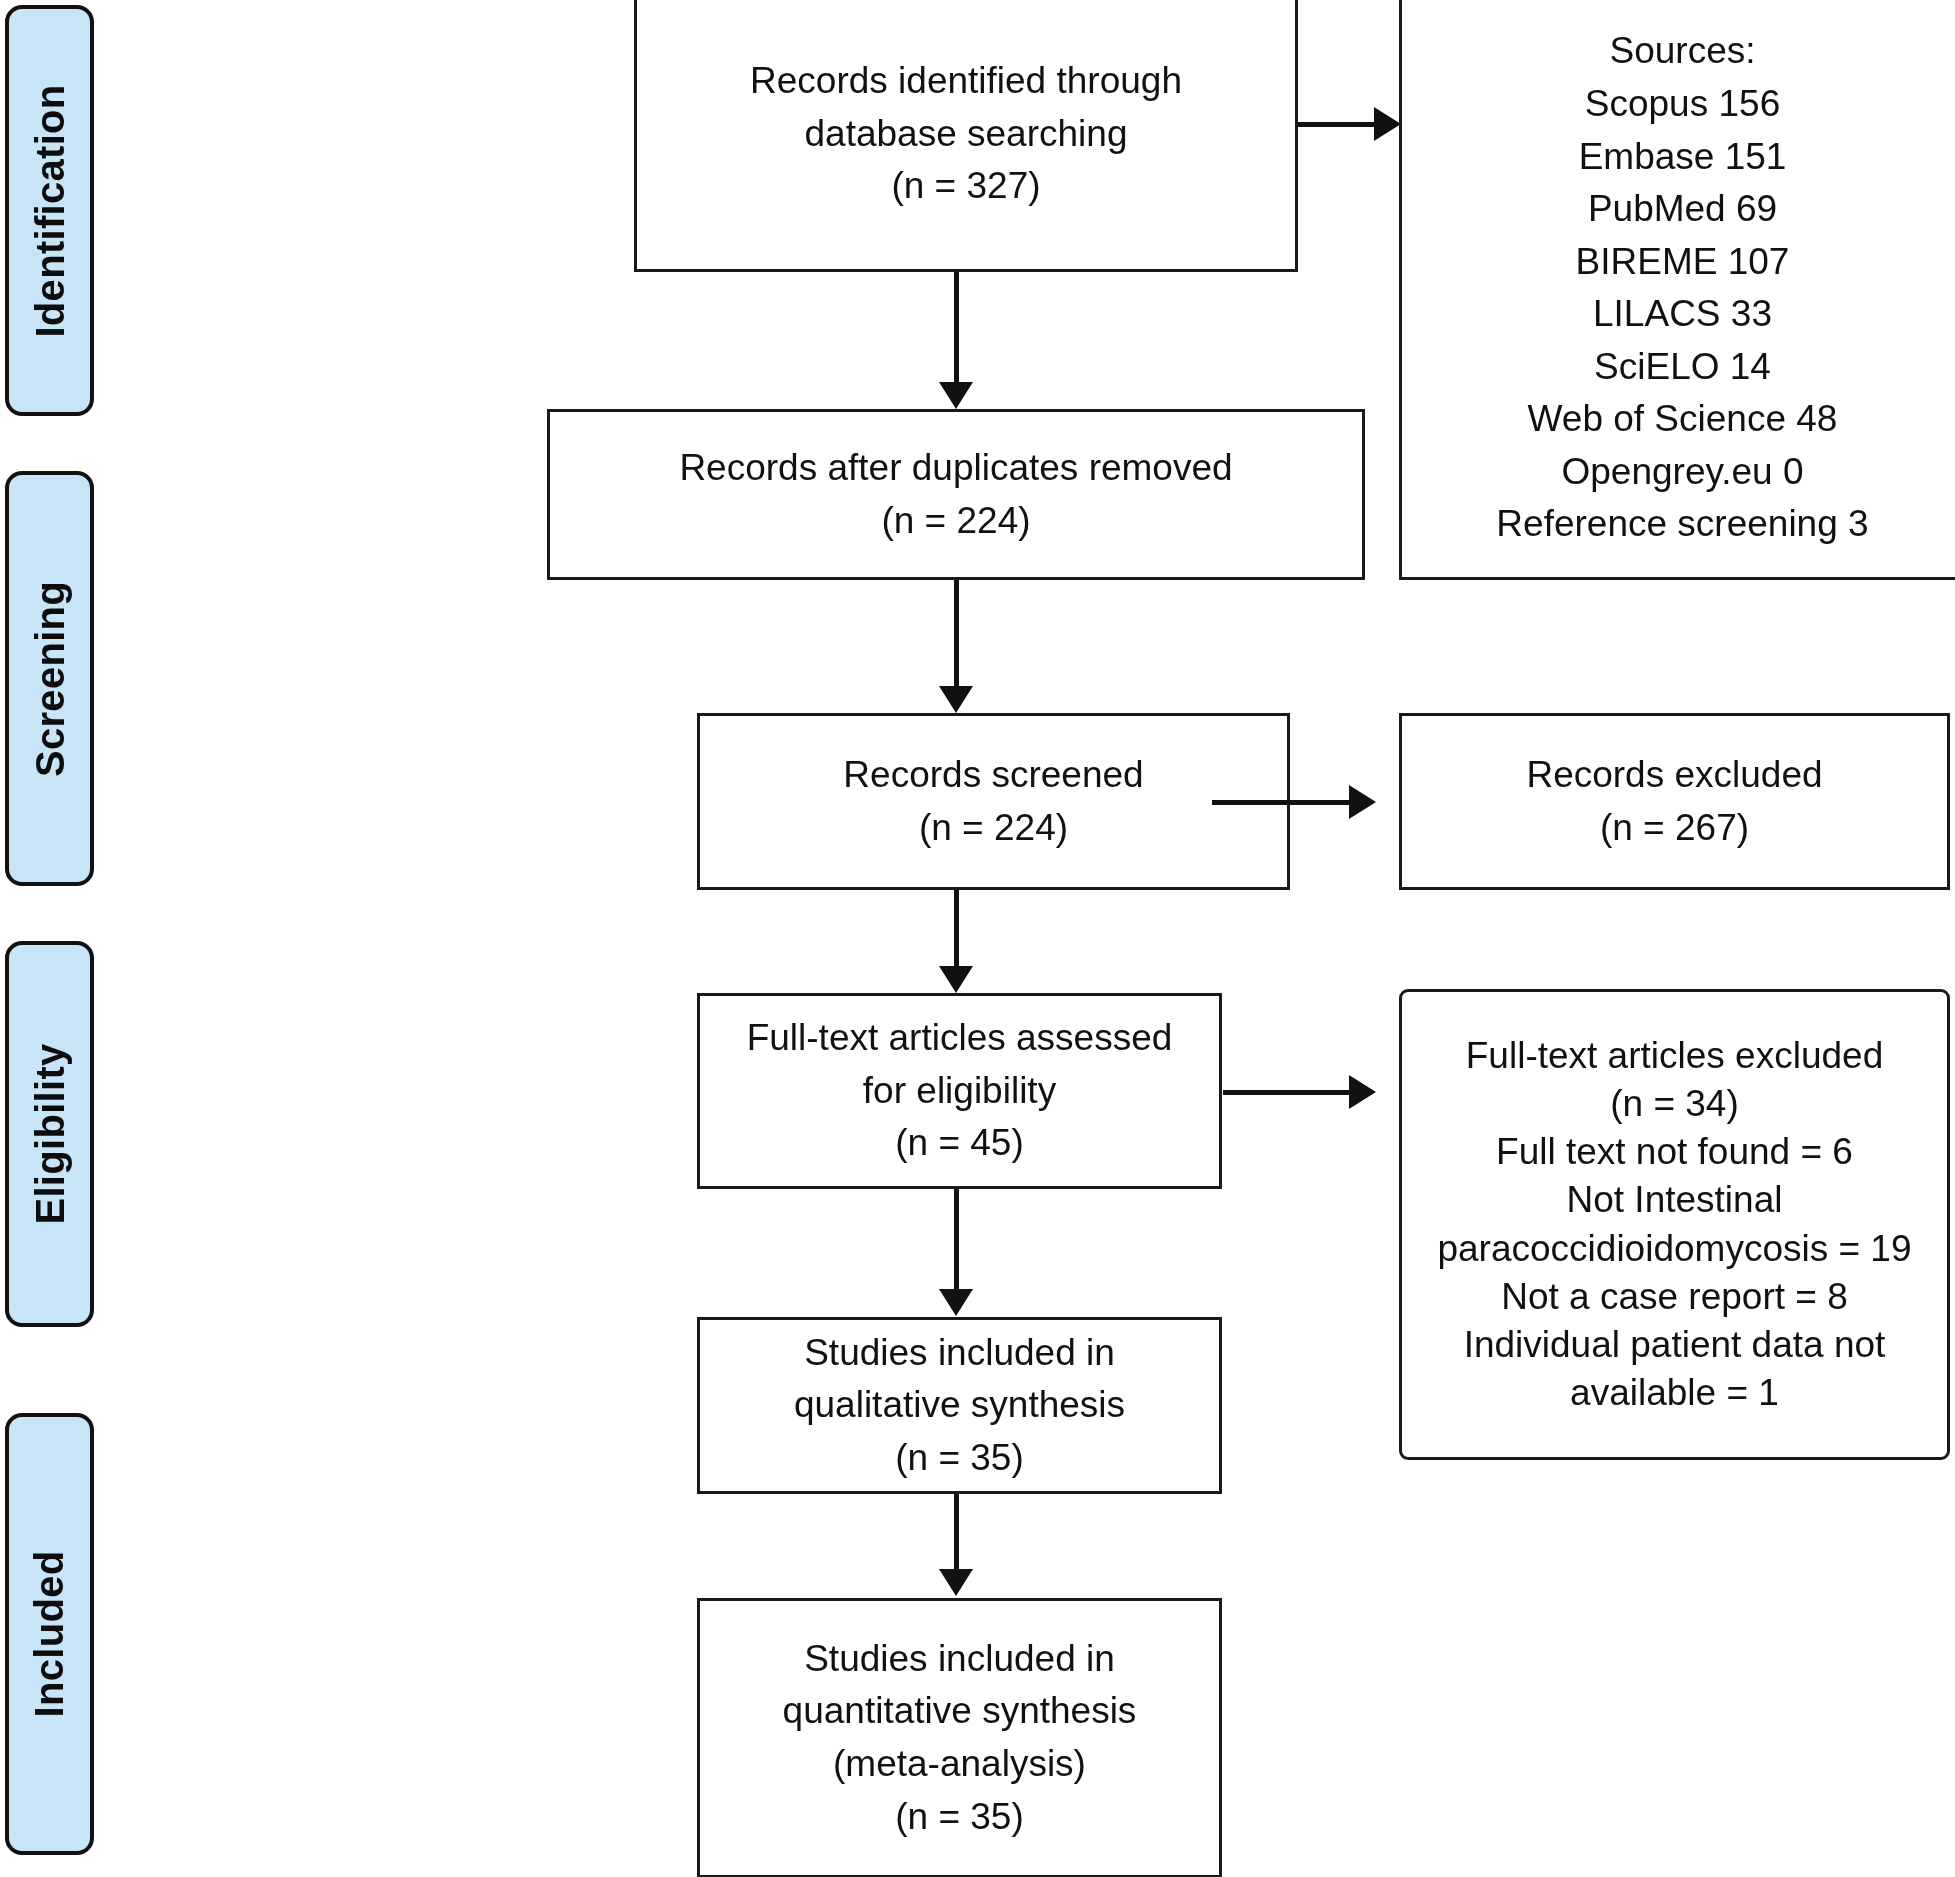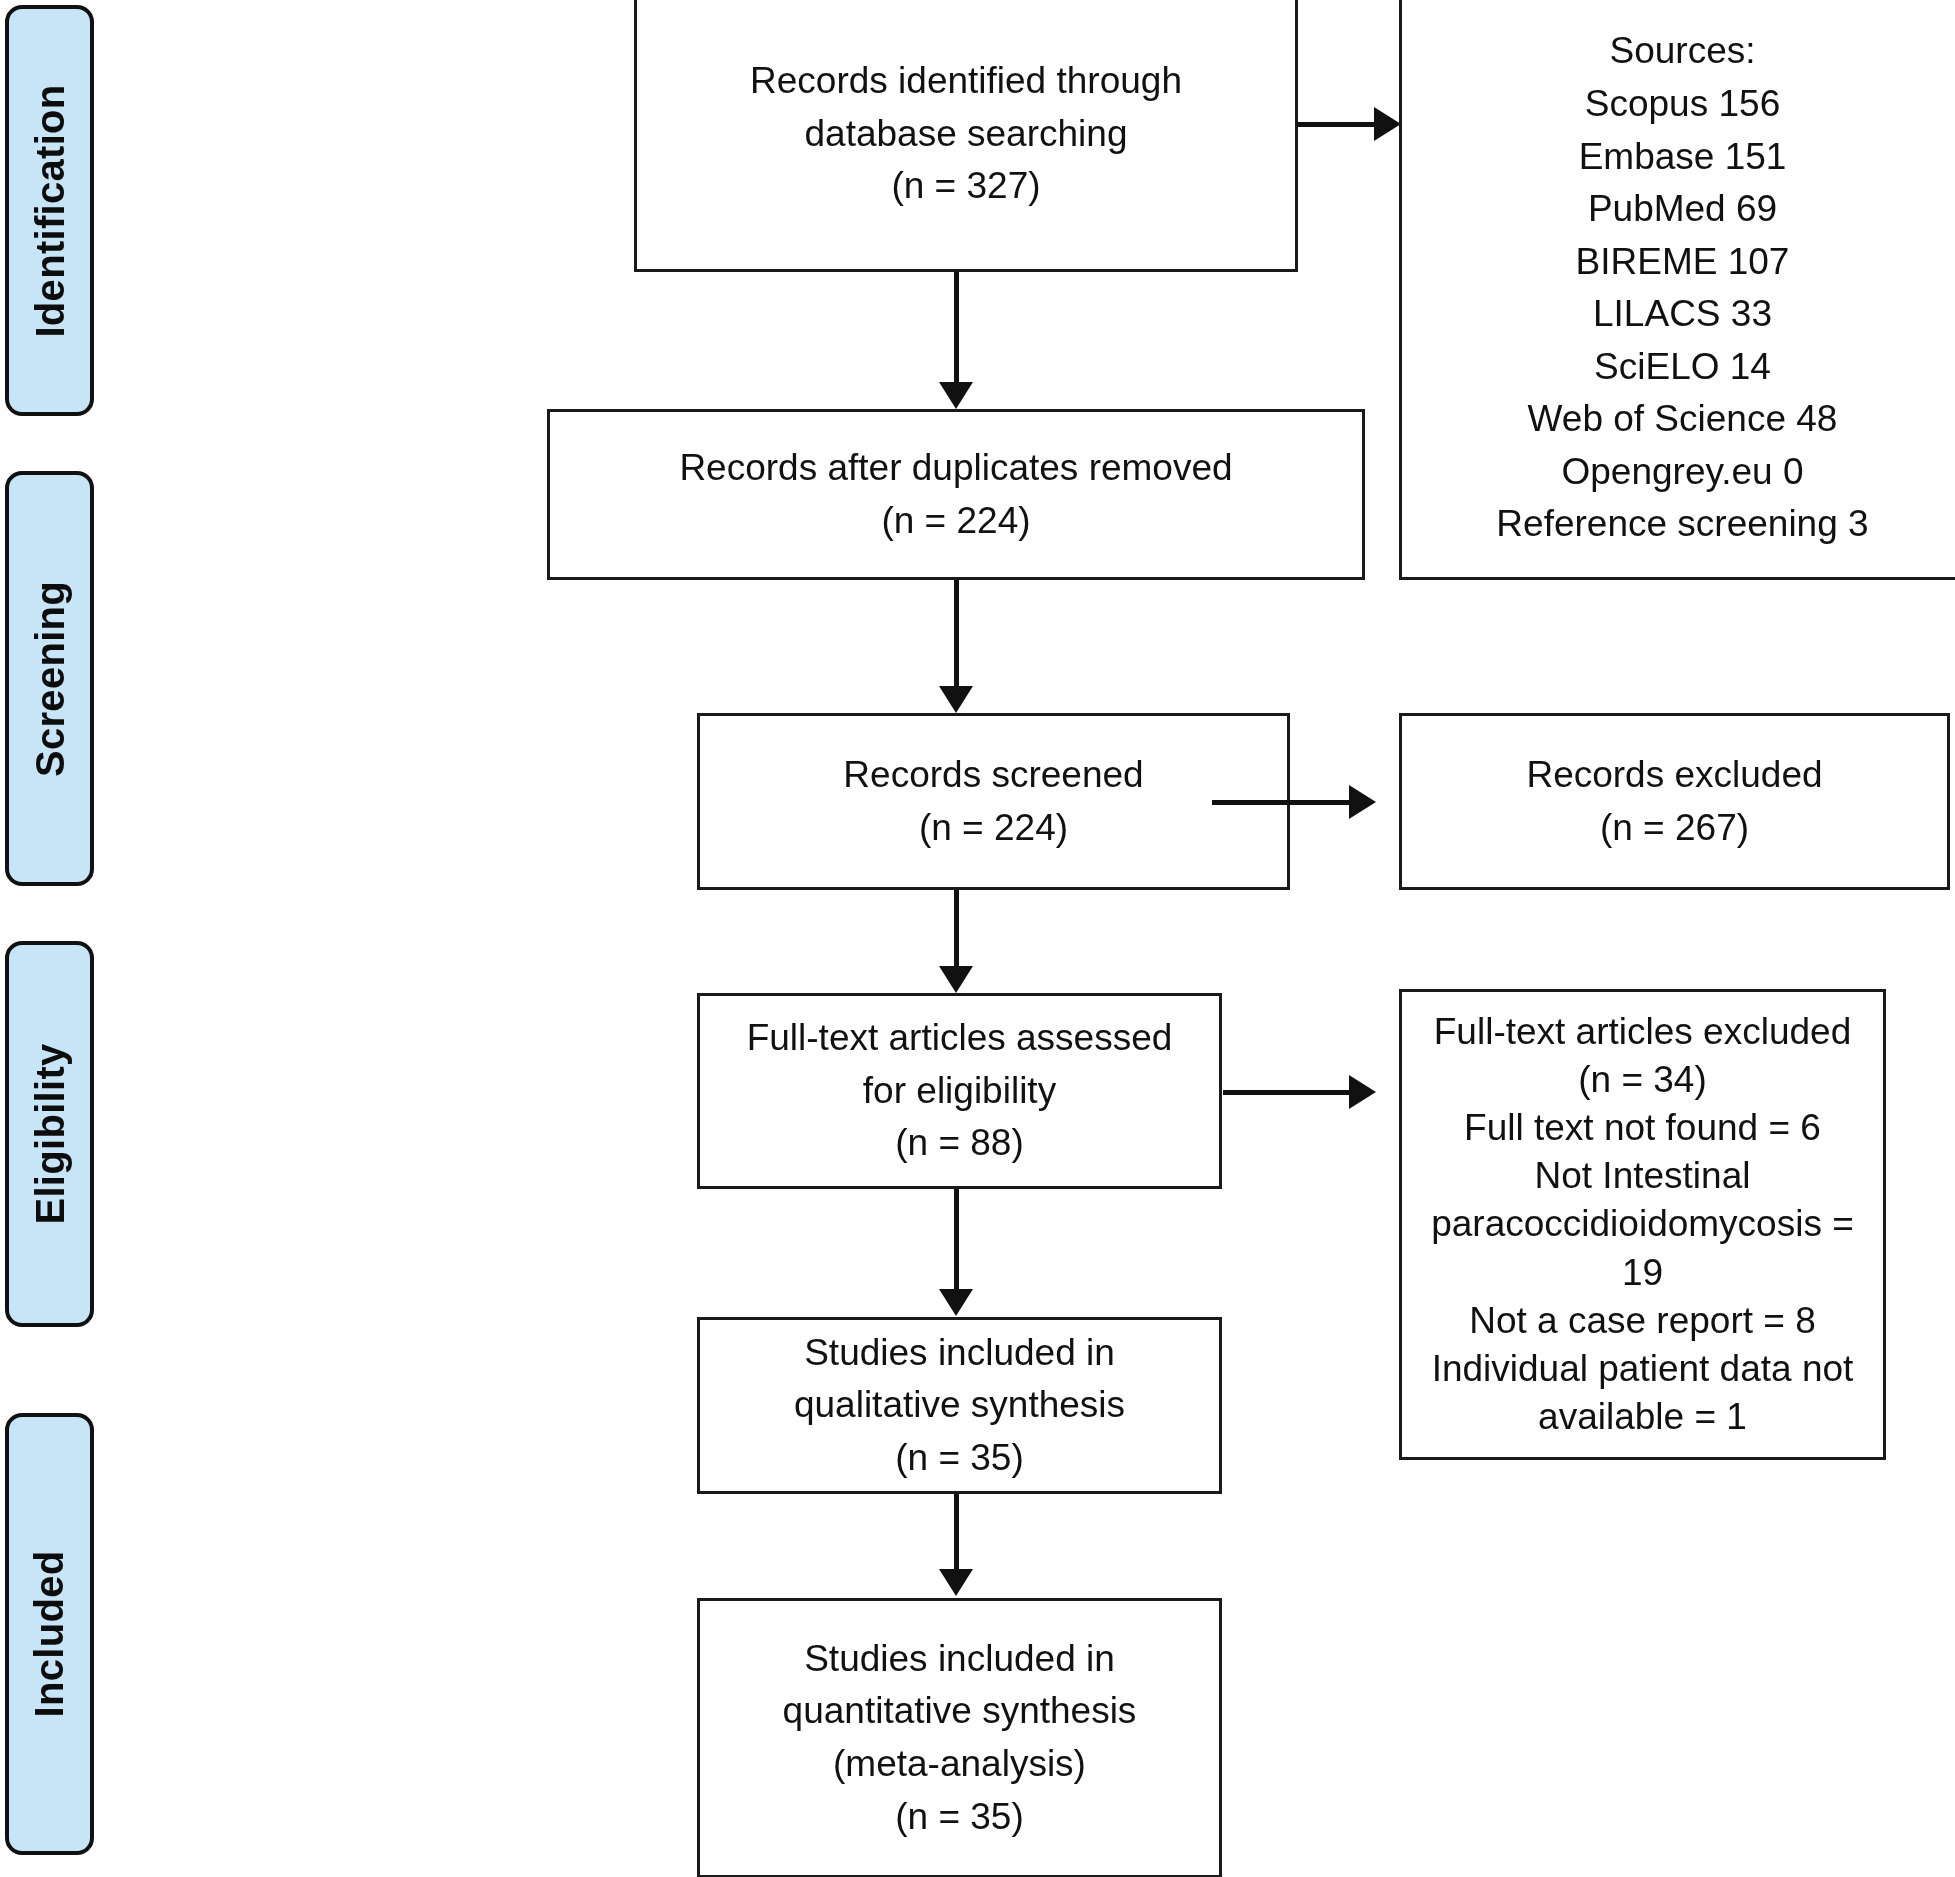--- a/index.html
+++ b/index.html
@@ -151,27 +151,27 @@
     <div class="btext">Records excluded
 (n = 267)</div>
   </div>
 
   <div class="vline" style="left:954px; top:890px; height:80px;"></div>
   <div class="arrow-down" style="left:939px; top:966px;"></div>
 
   <div class="fbox" style="left:697px; top:993px; width:525px; height:196px;">
     <div class="btext">Full-text articles assessed
 for eligibility
-(n = 88)</div>
+(n = 45)</div>
   </div>
 
   <div class="hline" style="left:1223px; top:1090px; width:128px;"></div>
   <div class="arrow-right" style="left:1349px; top:1075px;"></div>
 
-  <div class="fbox tight" style="left:1399px; top:989px; width:487px; height:471px;">
+  <div class="fbox tight" style="left:1399px; top:989px; width:551px; height:471px;border-radius:9px;">
     <div class="btext">Full-text articles excluded
 (n = 34)
 Full text not found = 6
 Not Intestinal
 paracoccidioidomycosis = 19
 Not a case report = 8
 Individual patient data not
 available = 1</div>
   </div>
 

